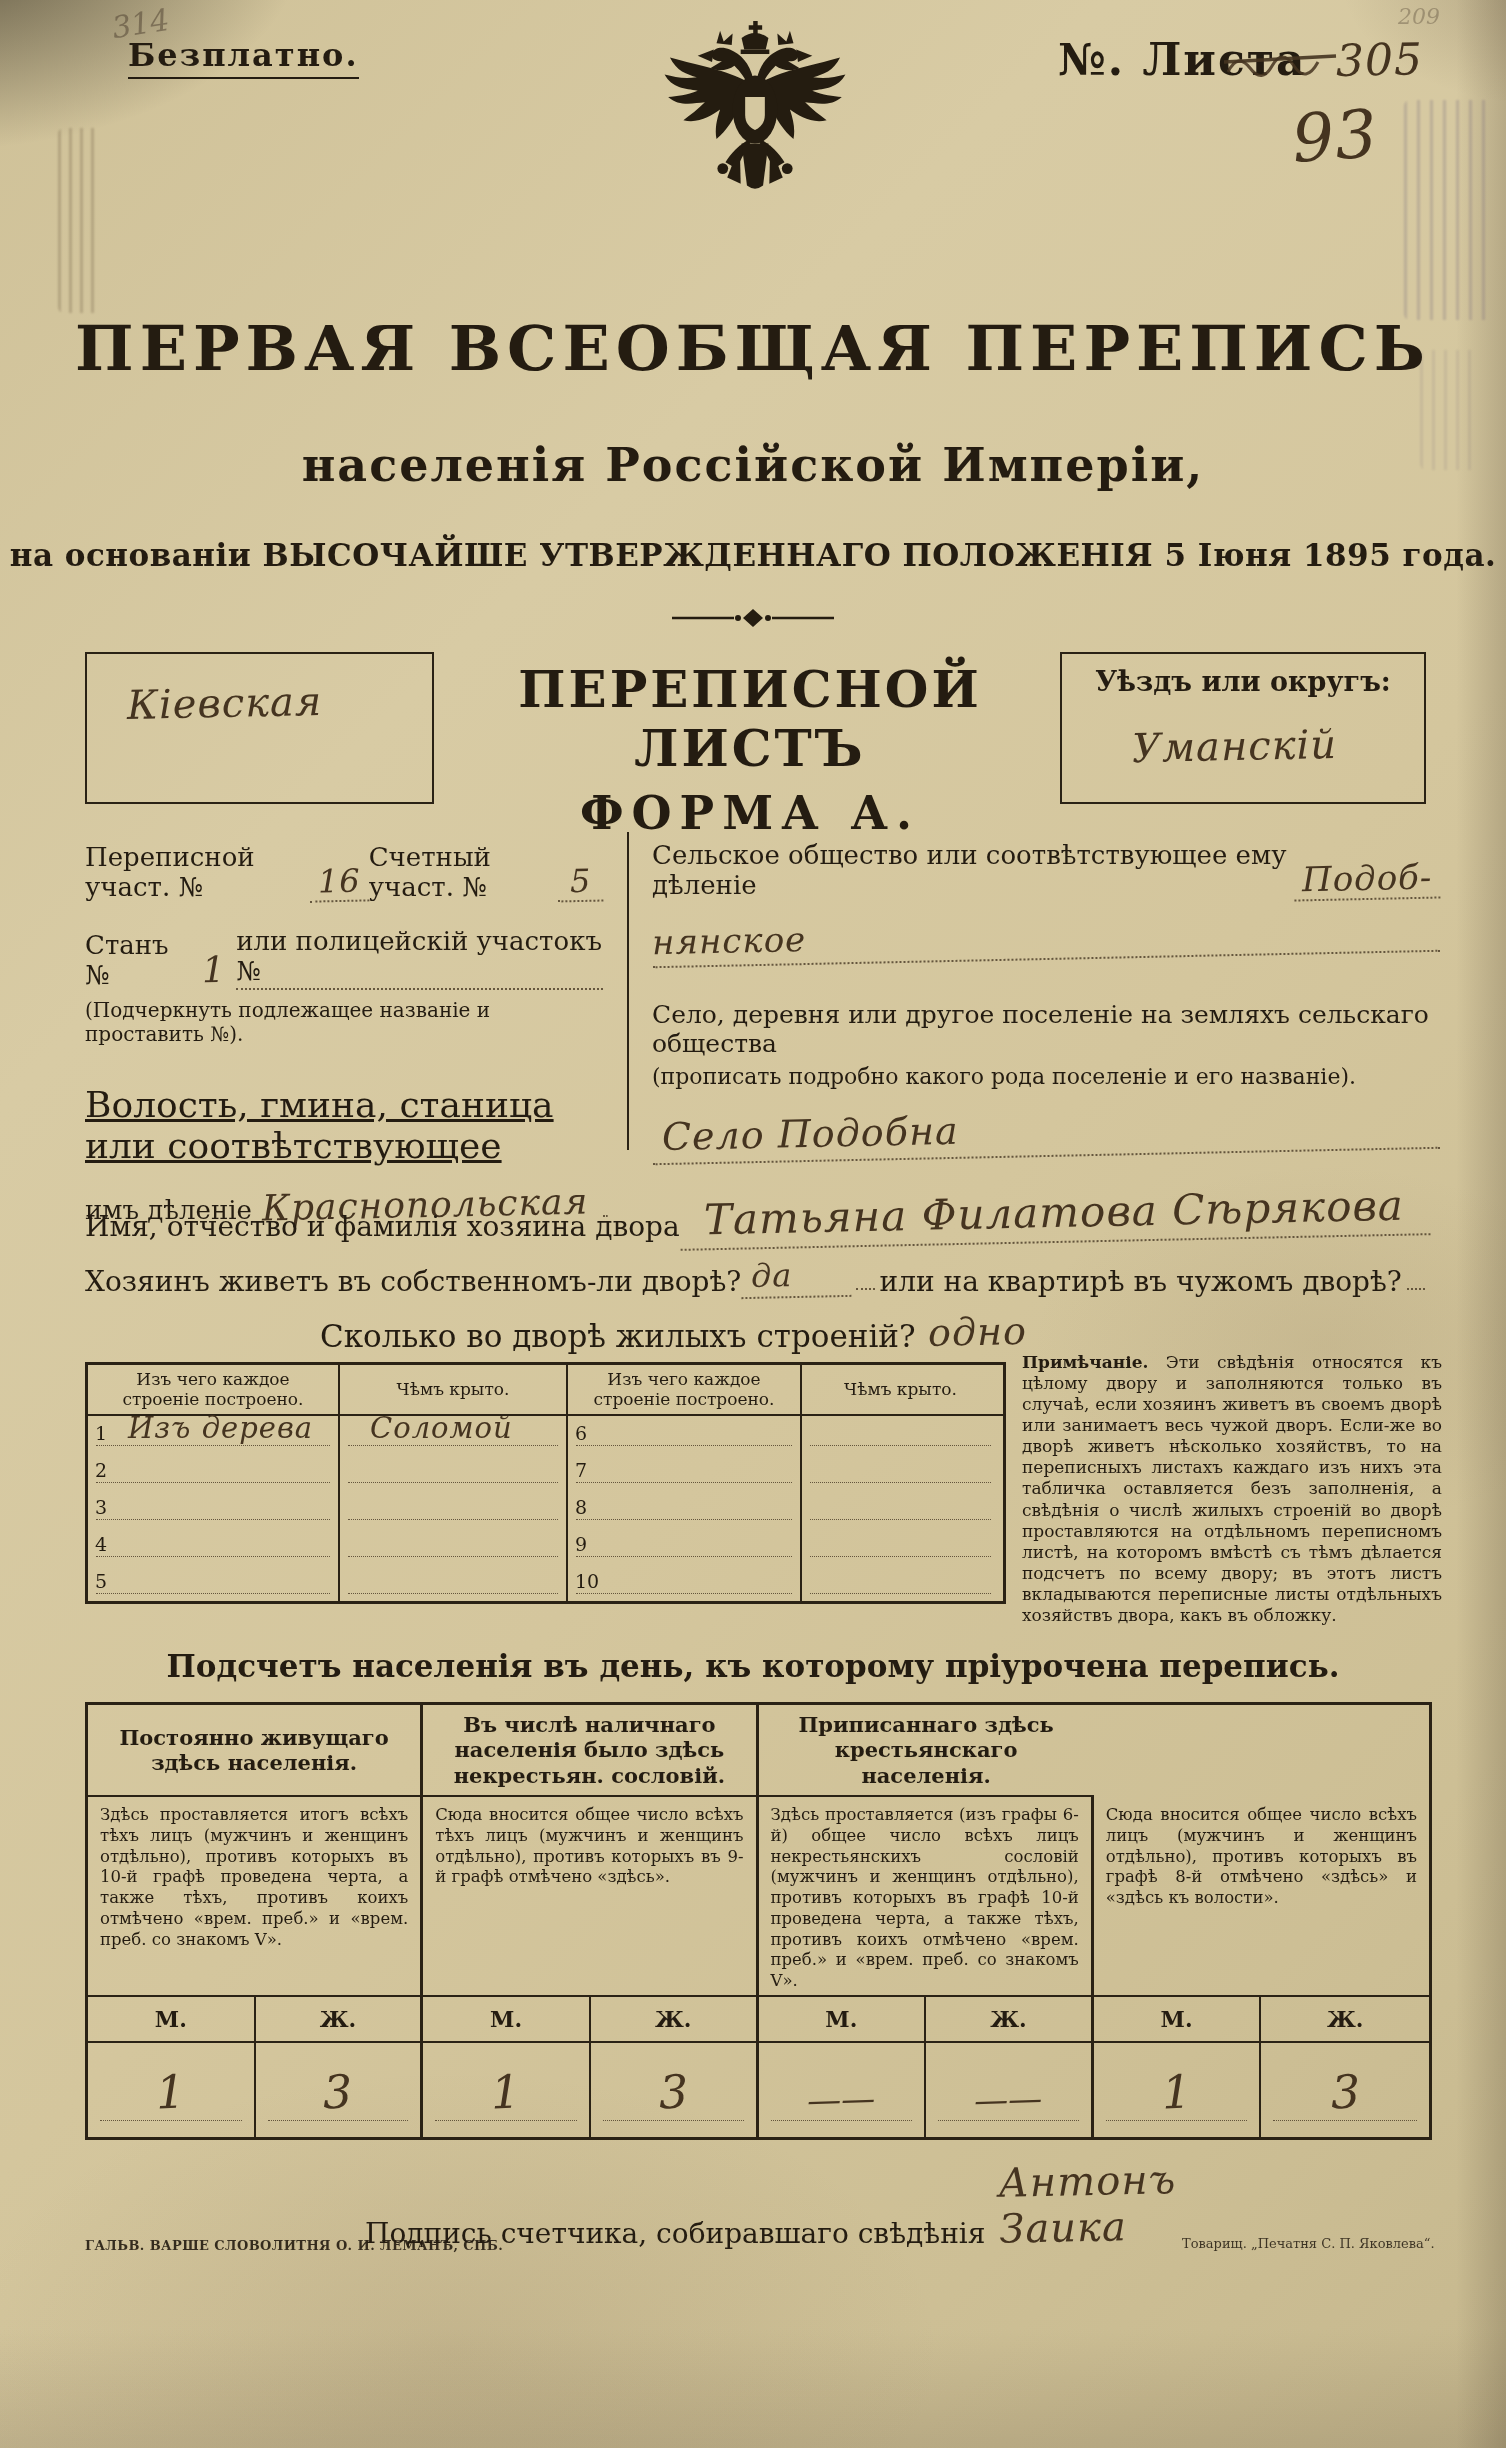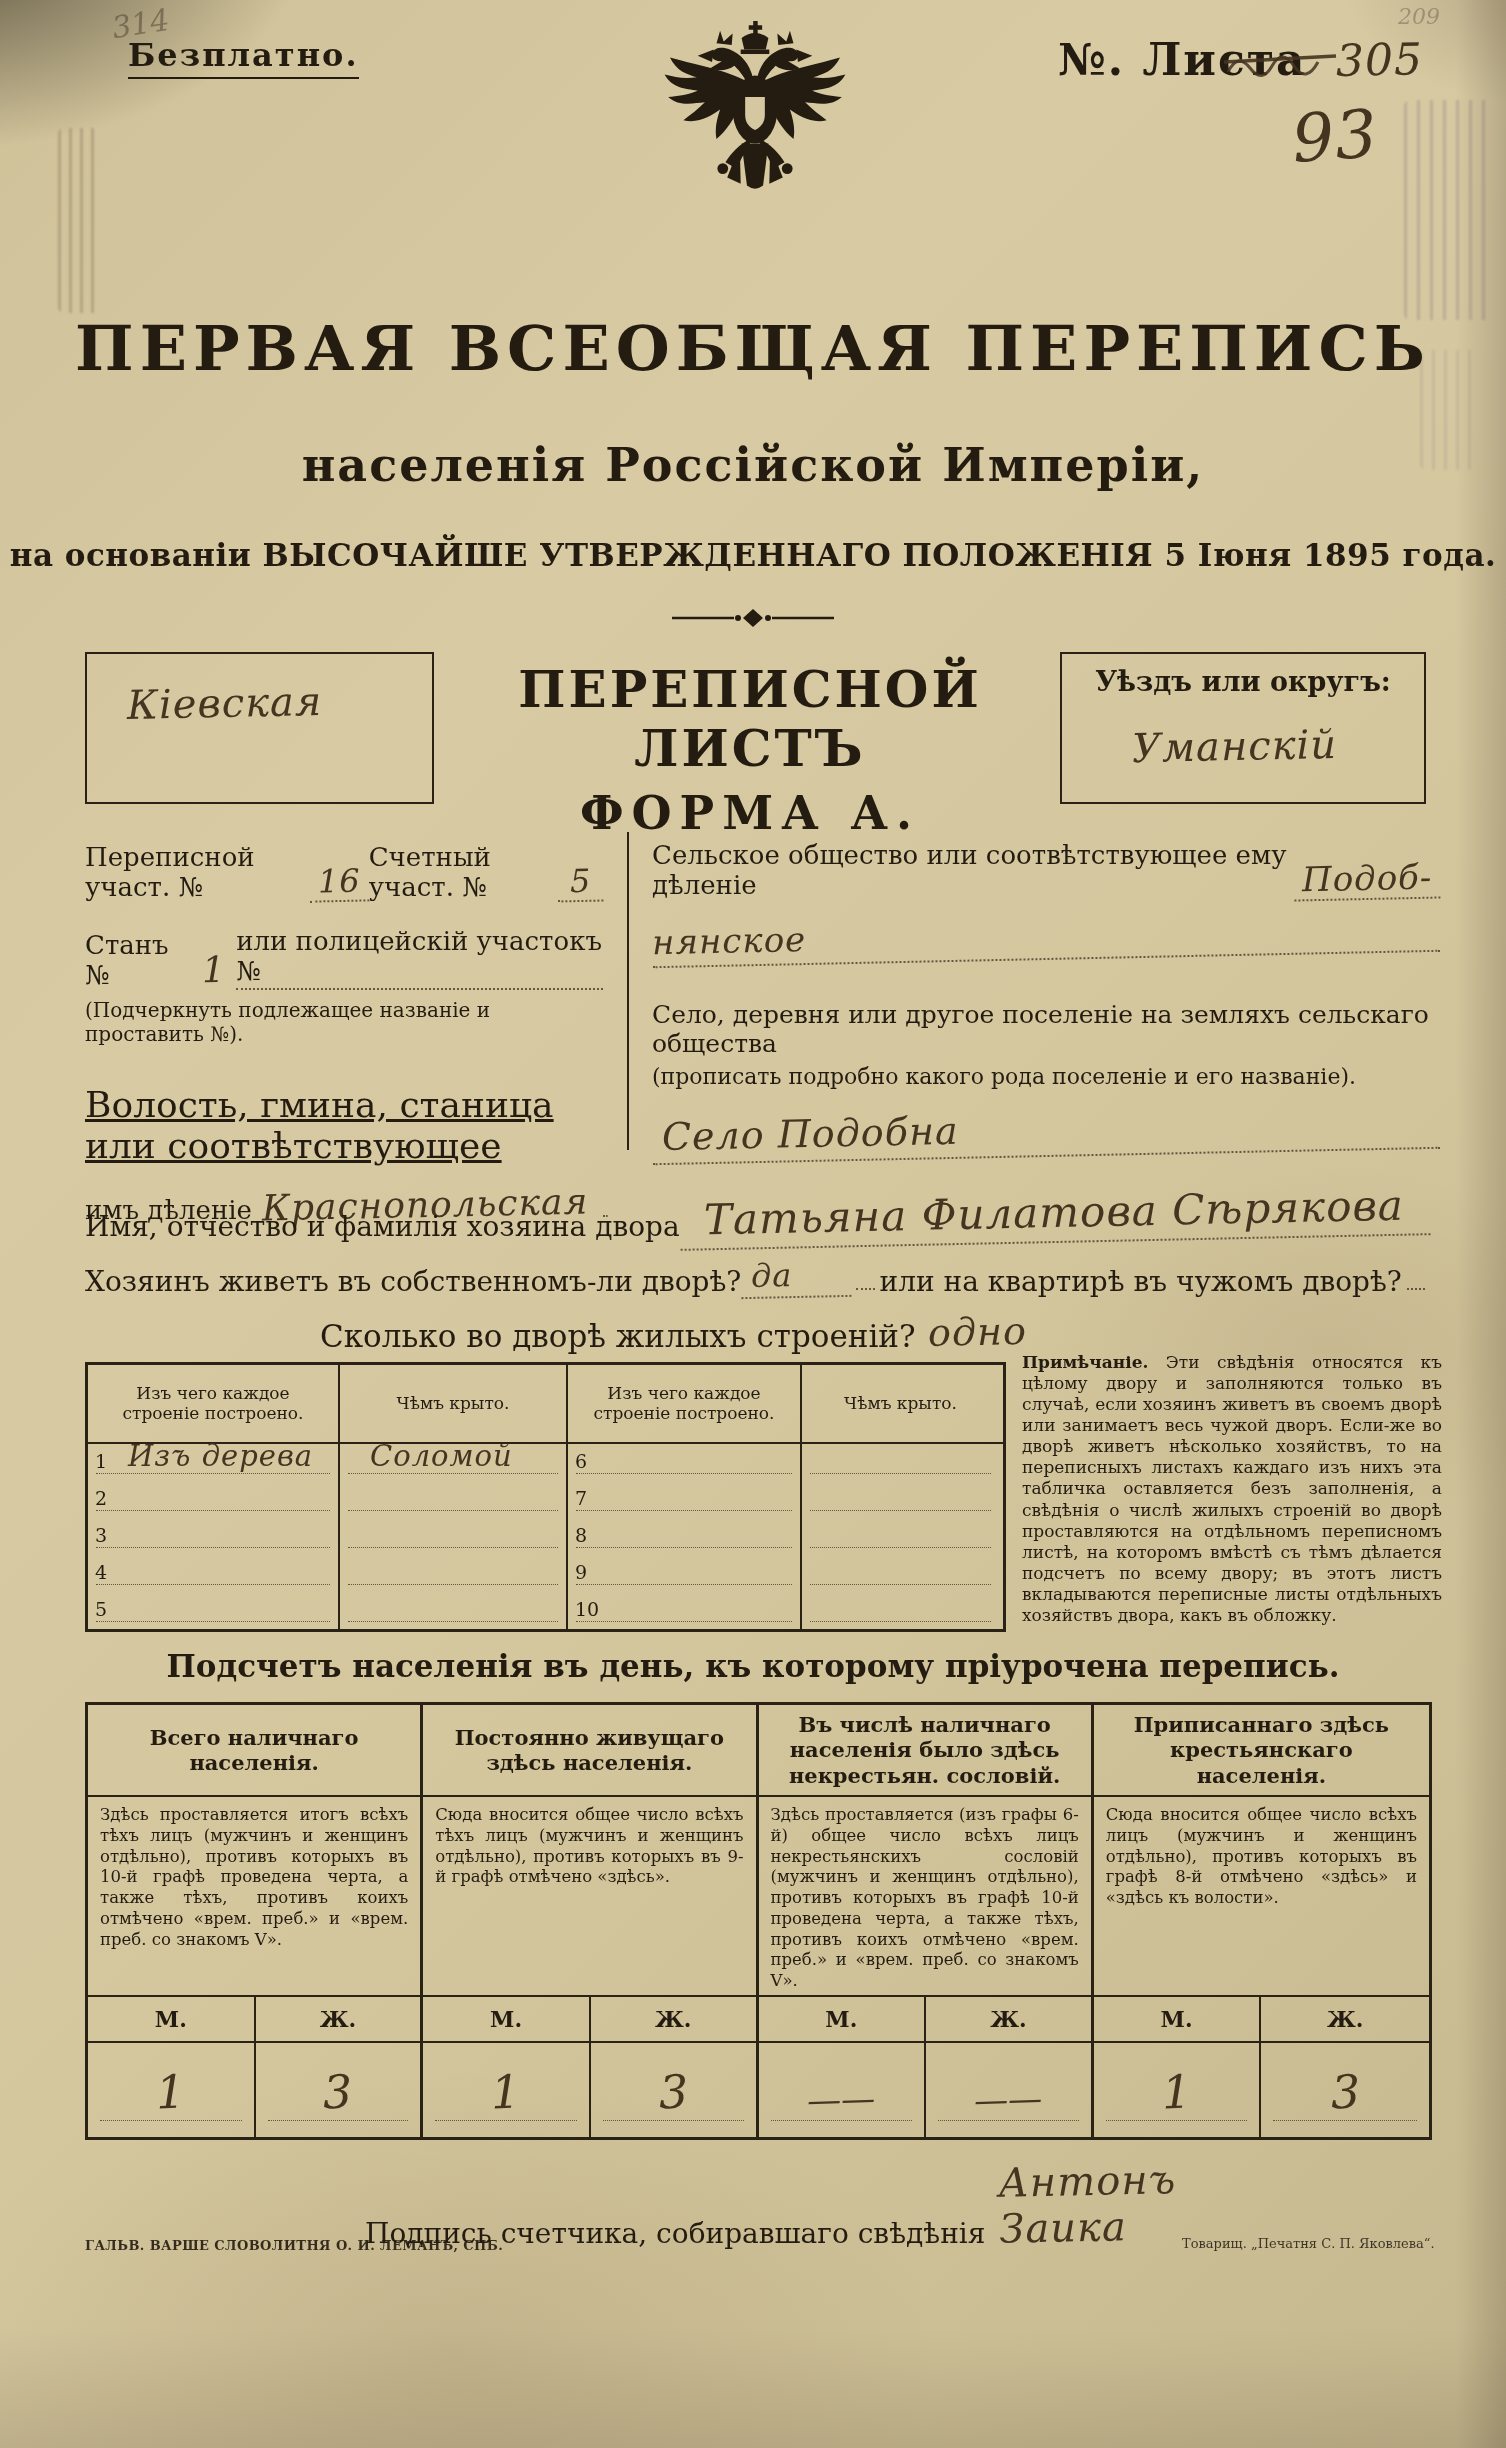--- a/index.html
+++ b/index.html
@@ -21,21 +21,21 @@
   .hw{font-family:"DejaVu Serif",serif;font-style:italic;color:#453420;letter-spacing:1px;display:inline-block;transform:rotate(-1.2deg);}
   .pencil{font-style:italic;color:rgba(75,62,45,.5);}
   .dots{flex:1 1 auto;height:0;border-bottom:2px dotted rgba(72,57,38,.8);margin:0 5px 8px 5px;}
   .frow{display:flex;align-items:flex-end;}
   .uline{border-bottom:2px dotted rgba(72,57,38,.8);}
   
   .hbox{border:2px solid #2a2215;}
   
   .btable{border:3px solid #2a2215;}
   .b-head{display:flex;border-bottom:2px solid #2a2215;}
-  .bh{font-size:17px;text-align:center;padding:19px 8px;box-sizing:border-box;border-right:2px solid #2a2215;display:flex;align-items:center;justify-content:center;line-height:1.15;}
+  .bh{font-size:17px;text-align:center;padding:5px 8px;box-sizing:border-box;border-right:2px solid #2a2215;display:flex;align-items:center;justify-content:center;line-height:1.15;}
   .b-row{display:flex;height:37px;}
   .bc{position:relative;border-right:2px solid #2a2215;box-sizing:border-box;}
   .c1{width:252px;} .c2{width:228px;} .c3{width:234px;} .c4{width:197px;border-right:none !important;}
   .bline{position:absolute;left:8px;right:8px;bottom:7px;border-bottom:1.6px dotted rgba(72,57,38,.8);}
   .bnum{position:absolute;left:7px;bottom:9px;font-size:19px;}
   .bhw{position:absolute;left:40px;bottom:8px;font-size:29px;font-style:italic;color:#453420;letter-spacing:1px;white-space:nowrap;}
   .c2 .bhw{left:30px;}
   
   .noteblock{font-size:17px;line-height:1.24;text-align:justify;}
   
@@ -280,21 +280,20 @@
   </div>
 
   <div class="abs noteblock print" style="left:1022px;top:1352px;width:420px;">
     <span class="b">Примѣчаніе.</span><span> Эти свѣдѣнія относятся къ цѣлому двору и заполняются только въ случаѣ, если хозяинъ живетъ въ своемъ дворѣ или занимаетъ весь чужой дворъ. Если-же во дворѣ живетъ нѣсколько хозяйствъ, то на переписныхъ листахъ каждаго изъ нихъ эта табличка оставляется безъ заполненія, а свѣдѣнія о числѣ жилыхъ строеній во дворѣ проставляются на отдѣльномъ переписномъ листѣ, на которомъ вмѣстѣ съ тѣмъ дѣлается подсчетъ по всему двору; въ этотъ листъ вкладываются переписные листы отдѣльныхъ хозяйствъ двора, какъ въ обложку.</span>
   </div>
 
   <div class="abs print b ctr" style="top:1648px;font-size:31px;">Подсчетъ населенія въ день, къ которому пріурочена перепись.</div>
 
   <div class="abs census" style="left:85px;top:1702px;width:1347px;">
     <div class="crow r-title">
-      <div class="ct">Всего наличнаго населенія.</div>
       <div class="ct">Постоянно живущаго здѣсь населенія.</div>
       <div class="ct">Въ числѣ наличнаго населенія было здѣсь некрестьян. сословій.</div>
       <div class="ct">Приписаннаго здѣсь крестьянскаго населенія.</div>
     </div>
     <div class="crow r-note">
       <div class="cn">Здѣсь проставляется итогъ всѣхъ тѣхъ лицъ (мужчинъ и женщинъ отдѣльно), противъ которыхъ въ 10-й графѣ проведена черта, а также тѣхъ, противъ коихъ отмѣчено «врем. преб.» и «врем. преб. со знакомъ V».</div>
       <div class="cn">Сюда вносится общее число всѣхъ тѣхъ лицъ (мужчинъ и женщинъ отдѣльно), противъ которыхъ въ 9-й графѣ отмѣчено «здѣсь».</div>
       <div class="cn">Здѣсь проставляется (изъ графы 6-й) общее число всѣхъ лицъ некрестьянскихъ сословій (мужчинъ и женщинъ отдѣльно), противъ которыхъ въ графѣ 10-й проведена черта, а также тѣхъ, противъ коихъ отмѣчено «врем. преб.» и «врем. преб. со знакомъ V».</div>
       <div class="cn">Сюда вносится общее число всѣхъ лицъ (мужчинъ и женщинъ отдѣльно), противъ которыхъ въ графѣ 8-й отмѣчено «здѣсь» и «здѣсь къ волости».</div>
     </div>

